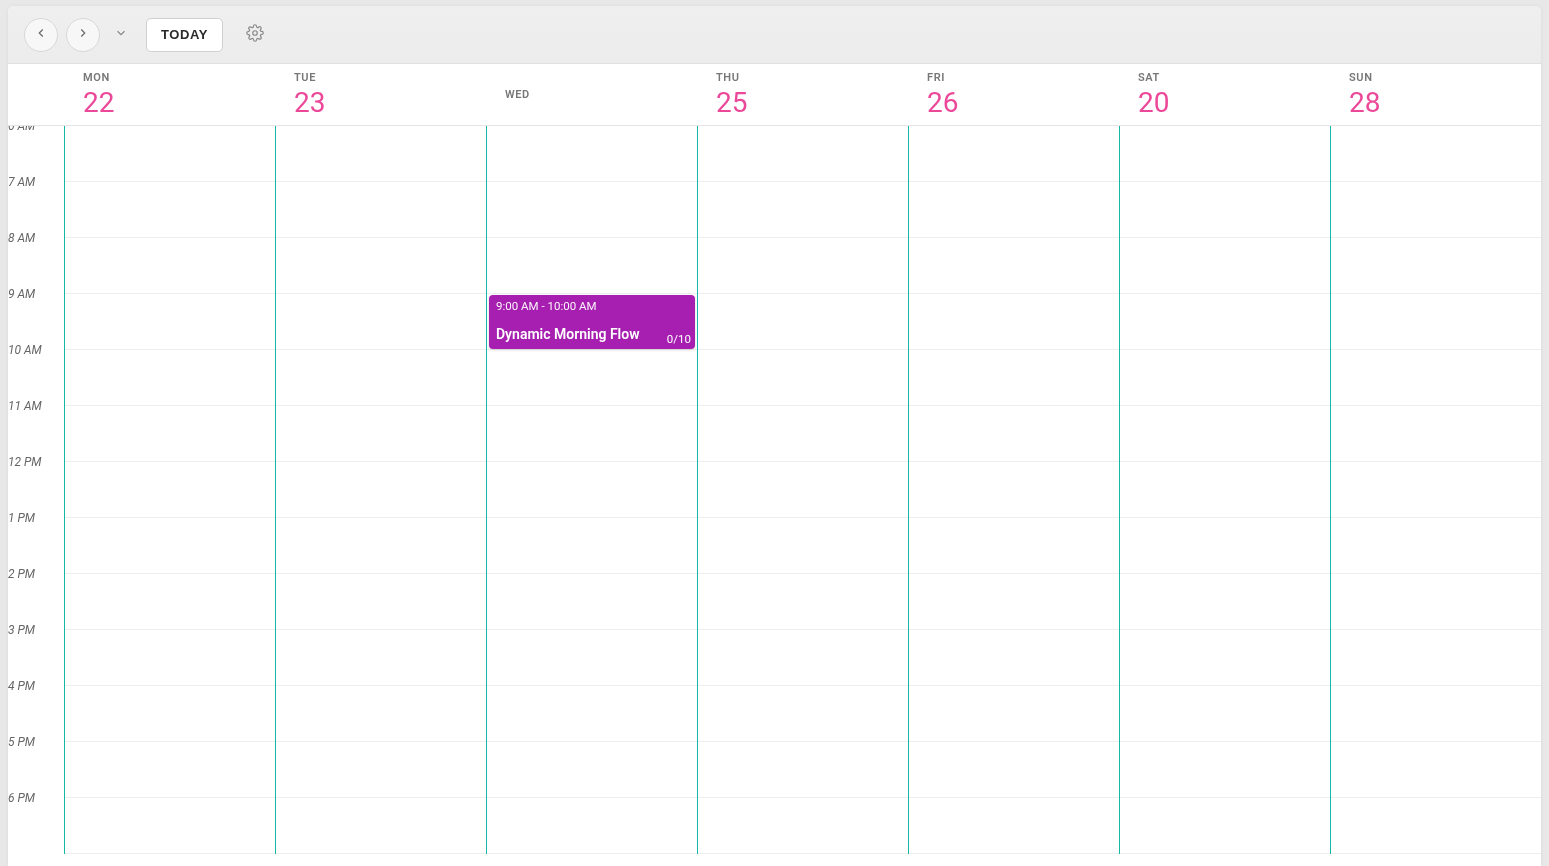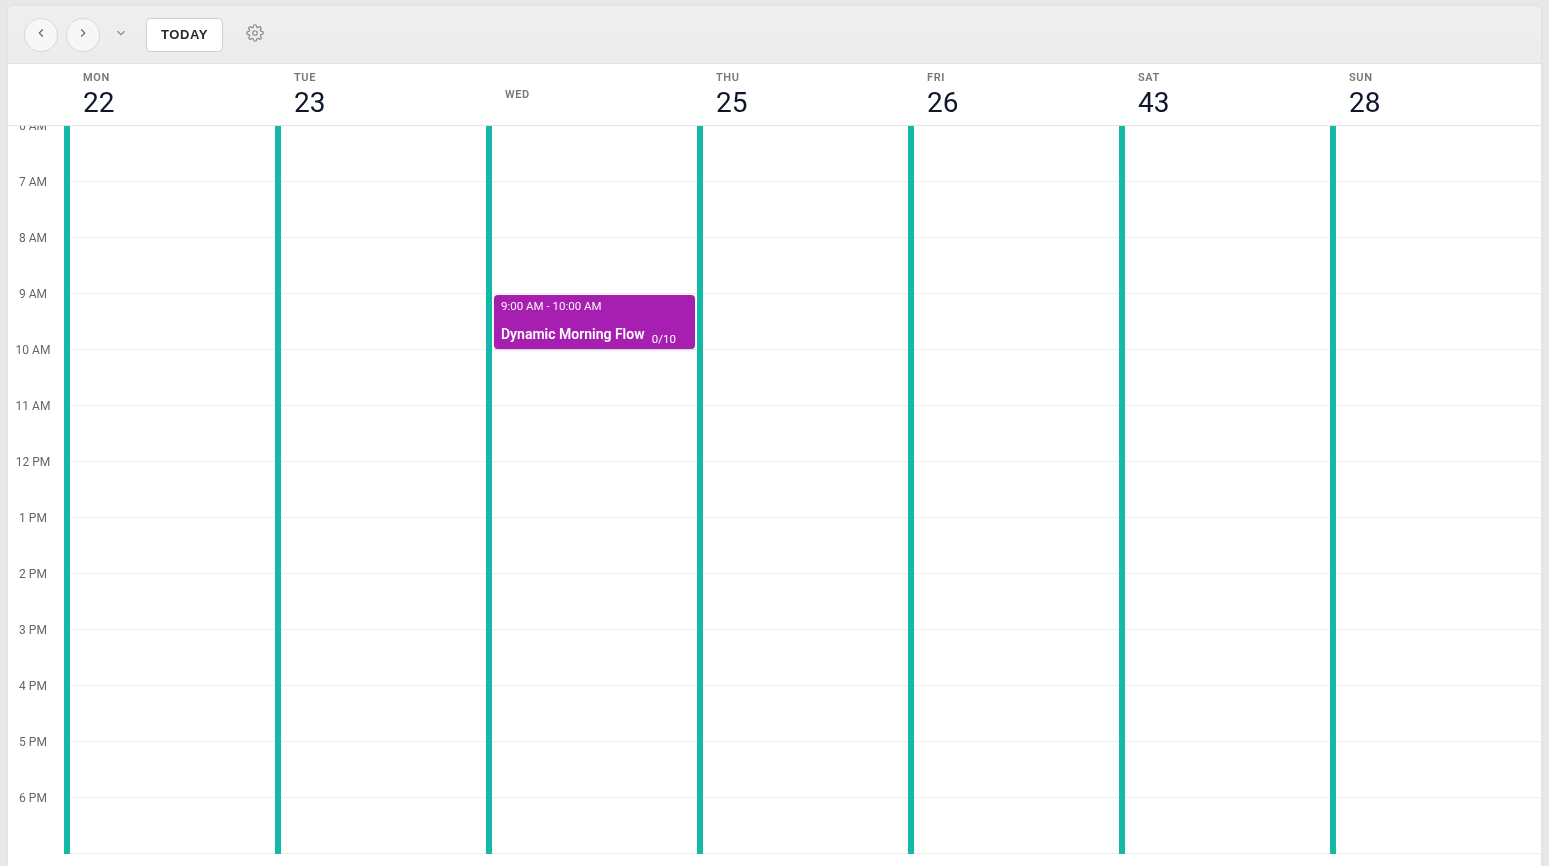--- a/index.html
+++ b/index.html
@@ -99,54 +99,55 @@
   .day-abbr {
     font-size: 11px;
     font-weight: 600;
     letter-spacing: 0.6px;
     color: #777;
     text-transform: uppercase;
   }
   .day-num {
     font-size: 28px;
     font-weight: 400;
-    color: #0f172a;
+    color: #ec4899;
     margin-top: 2px;
   }
 
   .grid-scroll {
     flex: 1;
     overflow-y: auto;
     position: relative;
   }
   .grid-inner {
     display: flex;
     position: relative;
   }
   .time-gutter {
     width: 56px;
     flex-shrink: 0;
   }
   .hour-label {
     height: 56px;
     font-size: 12px;
     color: #666;
-    text-align: center;
+    text-align: left;
     padding-right: 6px;
     position: relative;
     top: -7px;
+    font-style: italic;
   }
   .day-cols {
     flex: 1;
     display: flex;
     position: relative;
   }
   .day-col {
     flex: 1;
-    border-left: 6px solid #14b8a6;
+    border-left: 1px solid #14b8a6;
     position: relative;
   }
   .hour-cell {
     height: 56px;
     border-bottom: 1px solid #eeeeee;
   }
 
   
   .event {
     position: absolute;
@@ -154,21 +155,21 @@
     background: #a61fb0;
     border-radius: 4px;
     color: #fff;
     padding: 4px 7px 3px 7px;
     overflow: hidden;
     box-shadow: 0 1px 3px rgba(0,0,0,0.15);
     cursor: pointer;
   }
   .event-time { font-size: 11.5px; font-weight: 400; opacity: 0.95; }
   .event-title { font-size: 14px; font-weight: 600; margin-top: 13px; line-height: 1.2; }
-  .event-count { position: absolute; right: 19px; bottom: 3px; font-size: 11.5px; }
+  .event-count { position: absolute; right: 4px; bottom: 3px; font-size: 11.5px; }
 
   
   .grid-scroll::-webkit-scrollbar { width: 10px; }
   .grid-scroll::-webkit-scrollbar-track { background: #f4f4f4; }
   .grid-scroll::-webkit-scrollbar-thumb { background: #cfcfcf; border-radius: 5px; }
 </style>
 </head>
 <body>
 
 <div class="app">
@@ -224,21 +225,21 @@
       <div class="day-header">
         <span class="day-abbr">THU</span>
         <span class="day-num">25</span>
       </div>
       <div class="day-header">
         <span class="day-abbr">FRI</span>
         <span class="day-num">26</span>
       </div>
       <div class="day-header">
         <span class="day-abbr">SAT</span>
-        <span class="day-num">43</span>
+        <span class="day-num">20</span>
       </div>
       <div class="day-header">
         <span class="day-abbr">SUN</span>
         <span class="day-num">28</span>
       </div>
     </div>
 
     <div class="grid-scroll">
       <div class="grid-inner">
 

